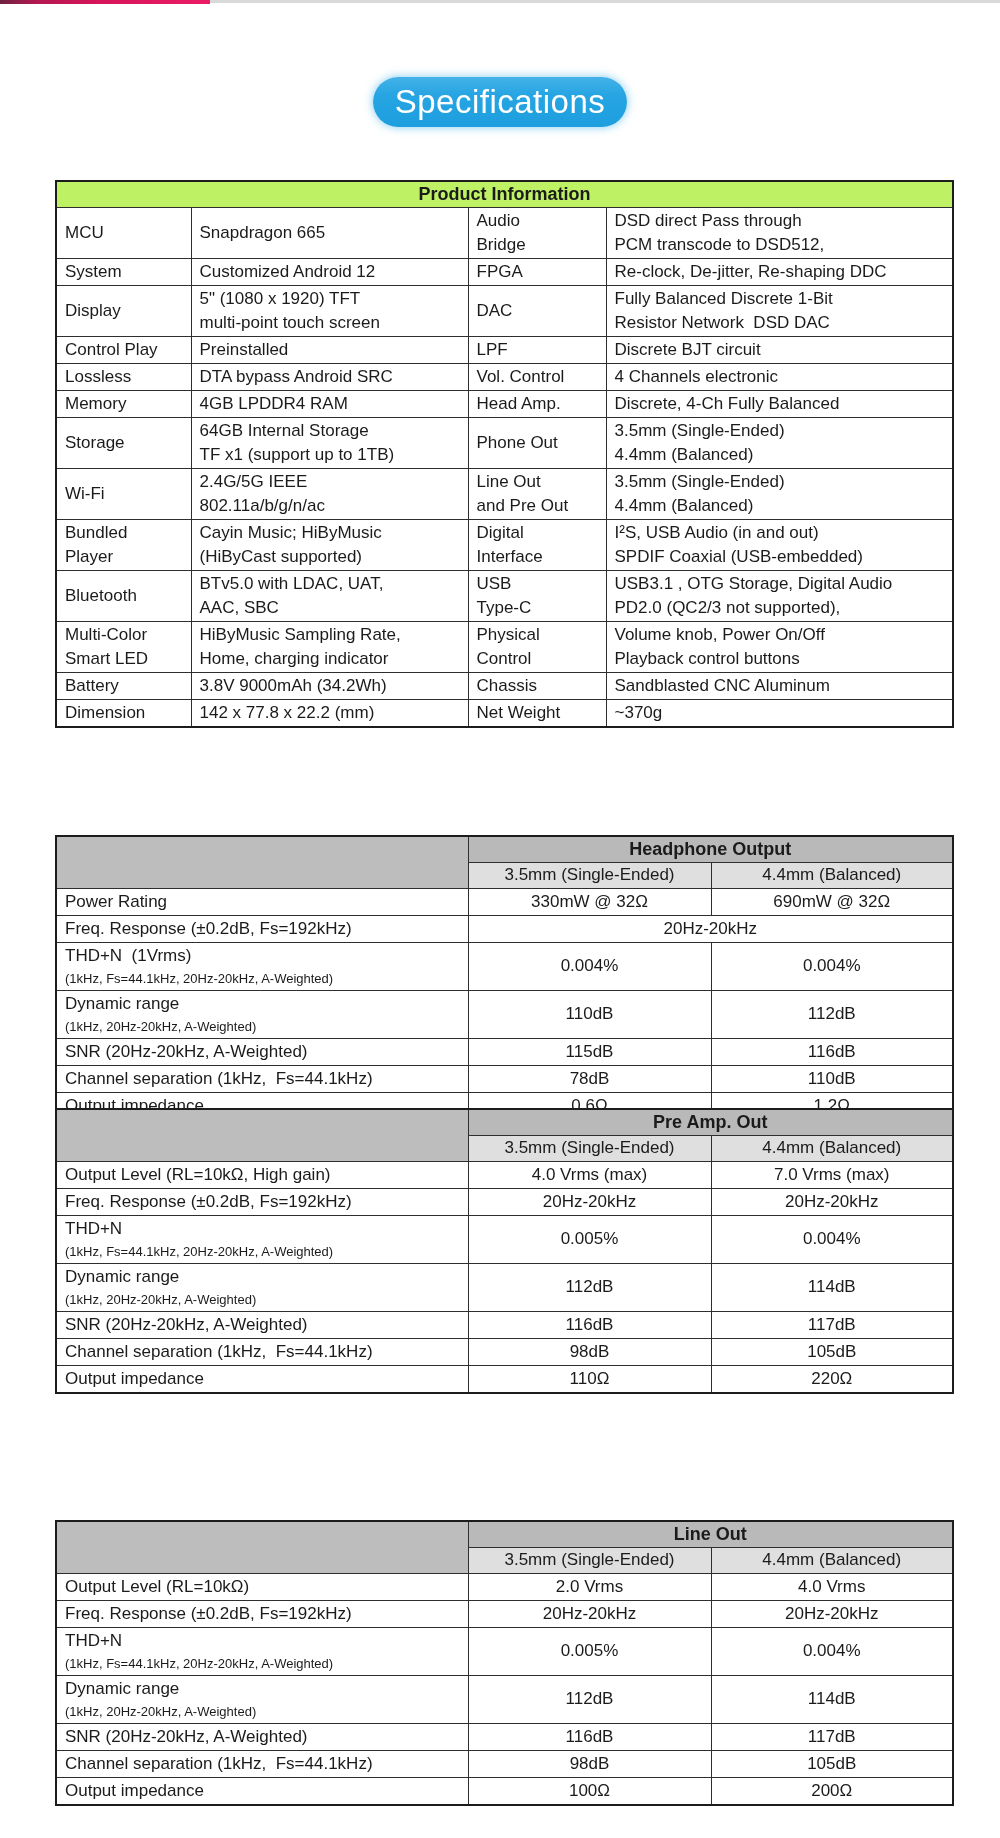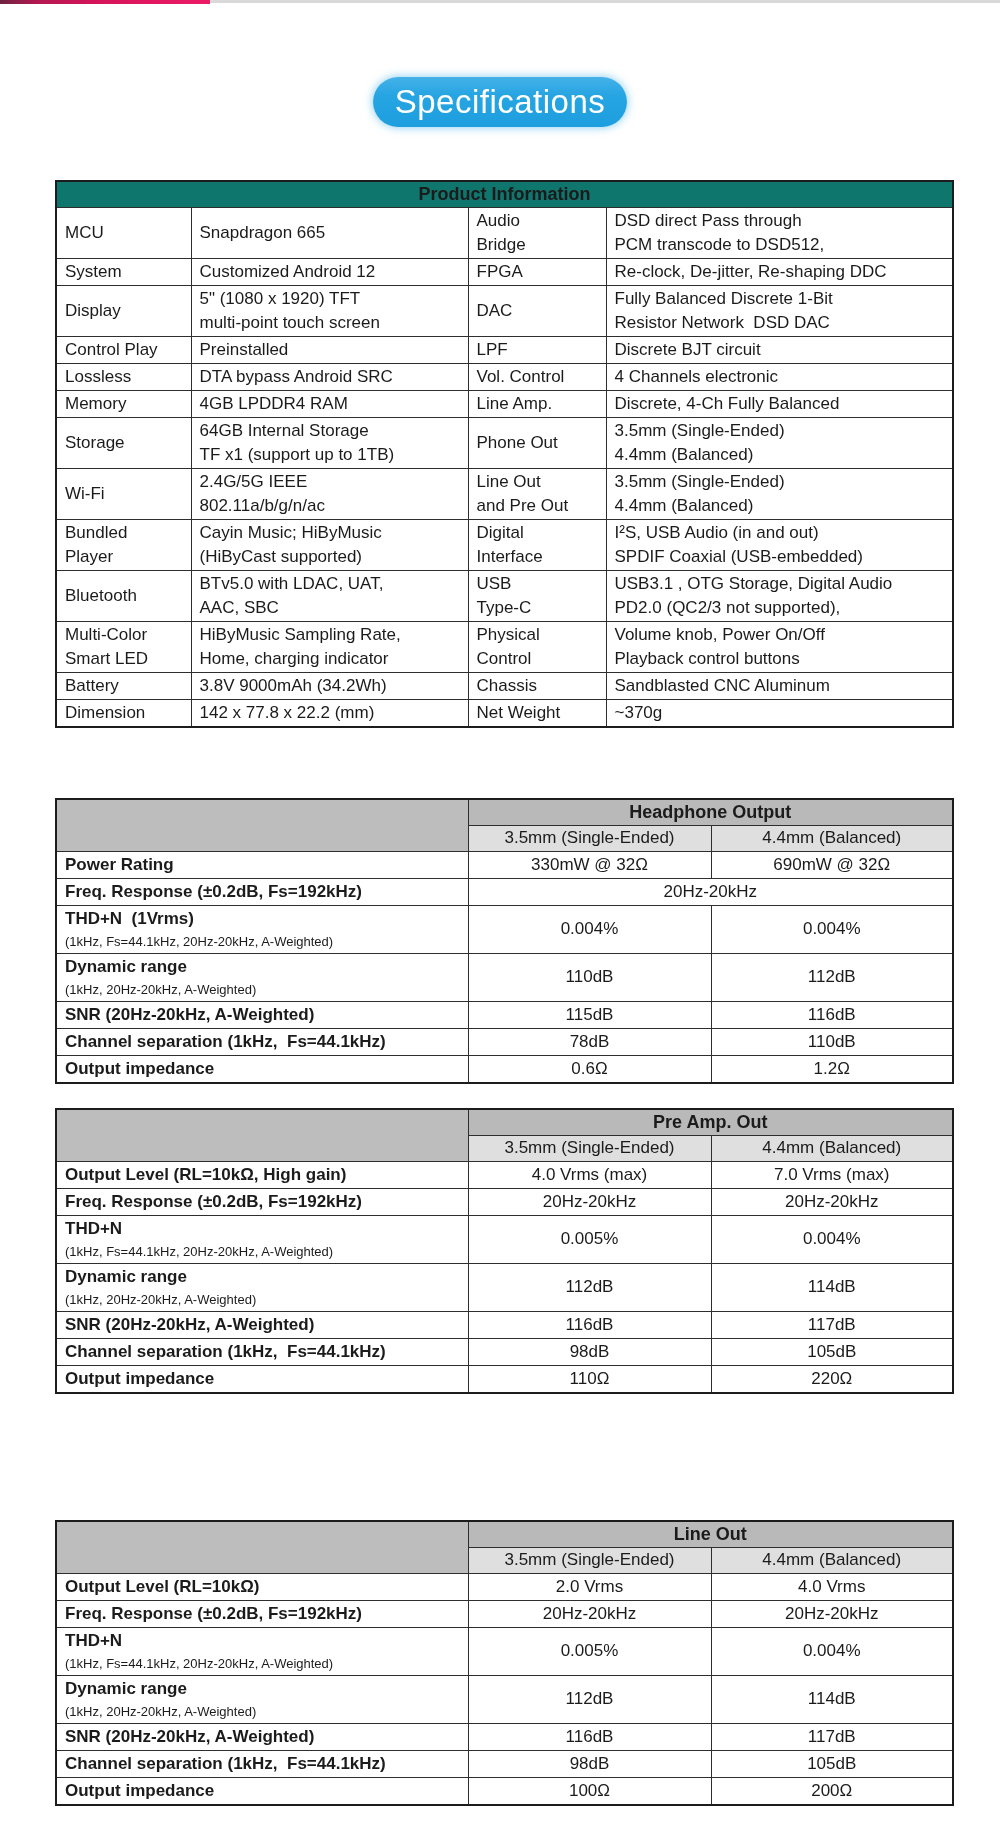--- a/index.html
+++ b/index.html
@@ -29,33 +29,33 @@
     box-shadow:0 0 10px rgba(62,173,230,0.65);
     display:flex; align-items:center; justify-content:center;
     color:#ffffff; font-size:33px; font-weight:300; letter-spacing:0.5px;
   }
   
   table { border-collapse:collapse; table-layout:fixed; position:absolute; left:55px; width:897px;
           background:#ffffff; border:2px solid #1c1c1c; }
   td, th { border:1.5px solid #2e2e2e; font-size:17px; vertical-align:middle; }
   
   .product thead th {
-    height:26px; background:#0f766e; font-size:18px; font-weight:bold; 
+    height:26px; background:#bef264; font-size:18px; font-weight:bold; 
   }
   .product td { padding:1px 8px; }
   .product td div { line-height:24px; white-space:nowrap; }
   
   .spec th.corner { background:#bdbdbd; }
   .spec th.ttl { height:26px; background:#b9b9b9; font-size:18px; font-weight:bold; text-align:center; }
   .spec th.sub { height:26px; background:#dfdfdf; font-weight:normal; text-align:center; }
   .spec td.lbl { padding:1px 8px; }
-  .spec td.lbl .main { line-height:24px; white-space:nowrap;font-weight:bold; }
+  .spec td.lbl .main { line-height:24px; white-space:nowrap; }
   .spec td.lbl .subline { font-size:13px; line-height:21px; white-space:nowrap; }
   .spec td.val { text-align:center; padding:0 4px; line-height:24px; }
-  .tbl-hp   { top:798px; }
+  .tbl-hp   { top:835px; }
   .tbl-pre  { top:1108px; }
   .tbl-line { top:1520px; }
   .tbl-product { top:180px; }
 </style>
 </head>
 <body>
 
 <div class="page">
 
   <div class="topbar-pink"></div>
@@ -153,21 +153,21 @@
           </td>
         </tr>
         <tr>
           <td>
             <div>Memory</div>
           </td>
           <td>
             <div>4GB LPDDR4 RAM</div>
           </td>
           <td>
-            <div>Line Amp.</div>
+            <div>Head Amp.</div>
           </td>
           <td>
             <div>Discrete, 4-Ch Fully Balanced</div>
           </td>
         </tr>
         <tr>
           <td>
             <div>Storage</div>
           </td>
           <td>

